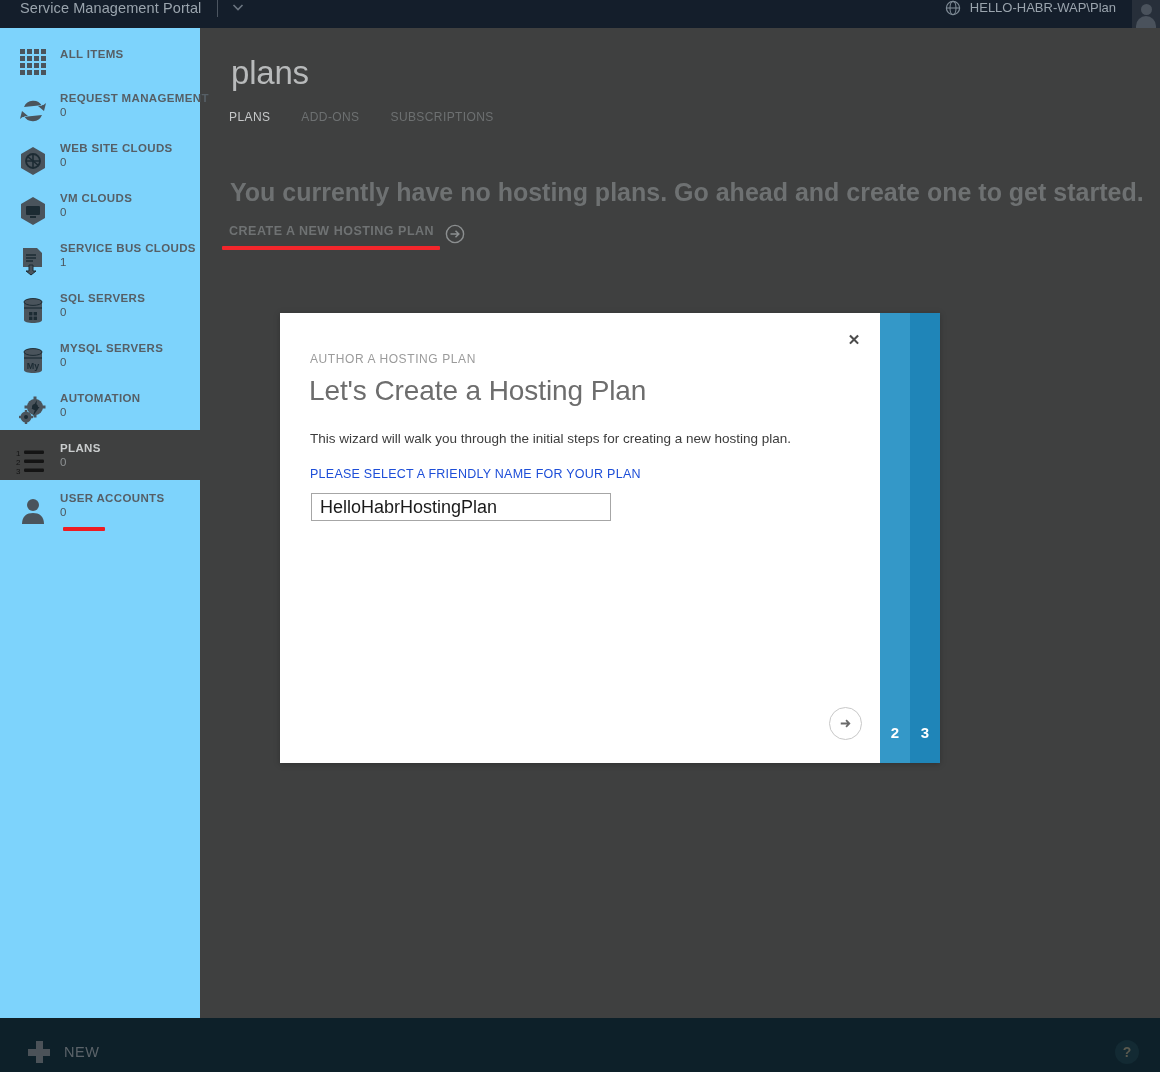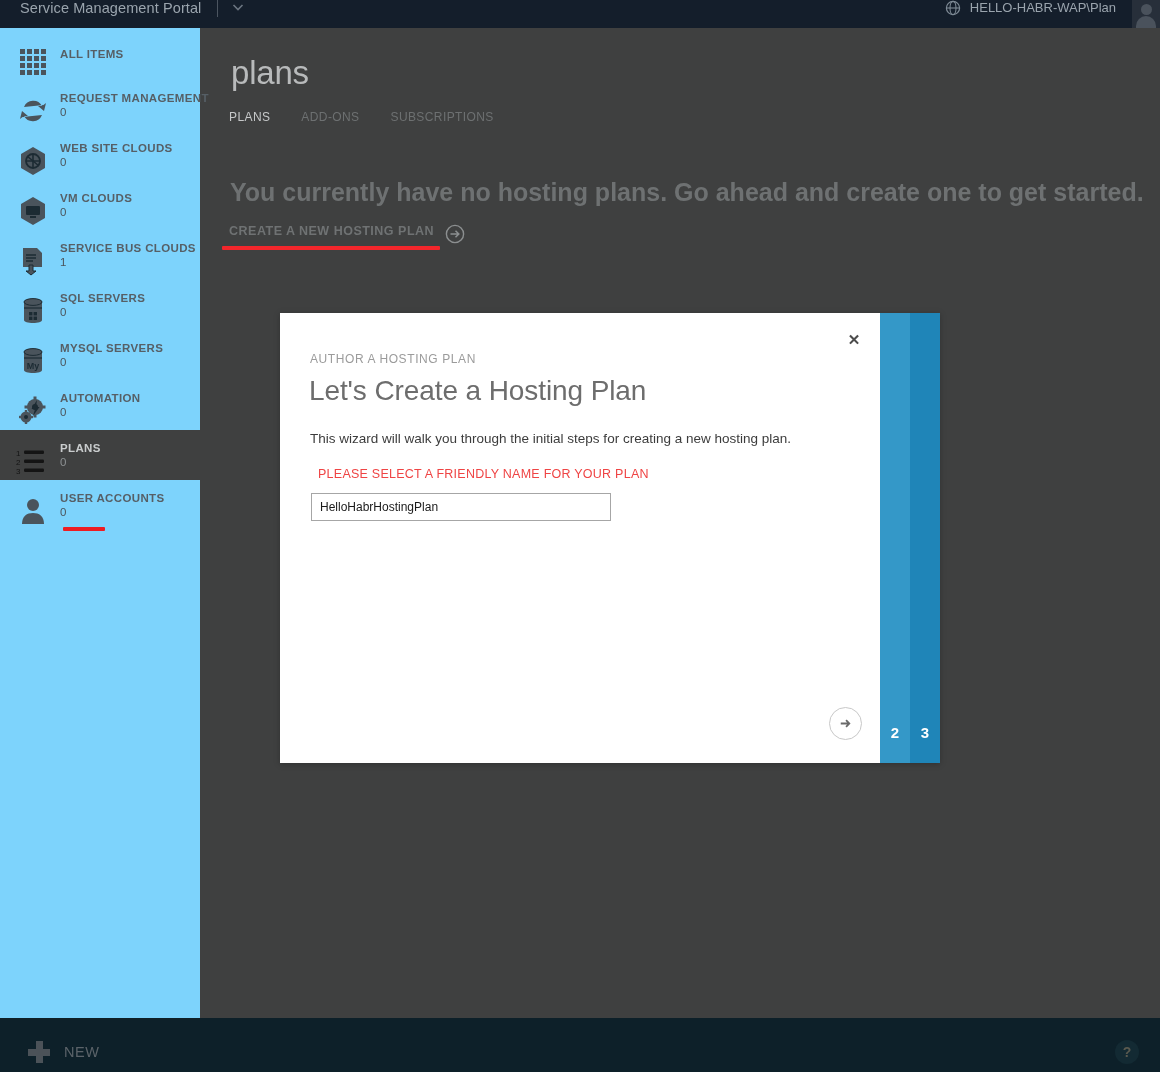--- a/index.html
+++ b/index.html
@@ -261,38 +261,38 @@
   }
   #wizard-desc {
     position: absolute;
     left: 30px; top: 118px;
     color: #3c3c3c;
     font-size: 13.5px;
     white-space: nowrap;
   }
   #wizard-fieldlabel {
     position: absolute;
-    left: 38px; top: 154px;
-    color: #ef4444;
+    left: 30px; top: 154px;
+    color: #1d4ed8;
     font-size: 12.5px;
     letter-spacing: .25px;
     text-transform: uppercase;
     white-space: nowrap;
   }
   #wizard-input {
     position: absolute;
     left: 31px; top: 180px;
     width: 300px;
     height: 28px;
     box-sizing: border-box;
     border: 1px solid #a6a6a6;
     background: #fff;
     color: #1a1a1a;
     font-family: "Liberation Sans", sans-serif;
-    font-size: 12px;
+    font-size: 18px;
     padding: 0 8px;
     outline: none;
   }
   #wizard-next {
     position: absolute;
     left: 549px; top: 394px;
     width: 33px; height: 33px;
     border-radius: 50%;
     border: 1px solid #c8c8c8;
     background: #fff;

